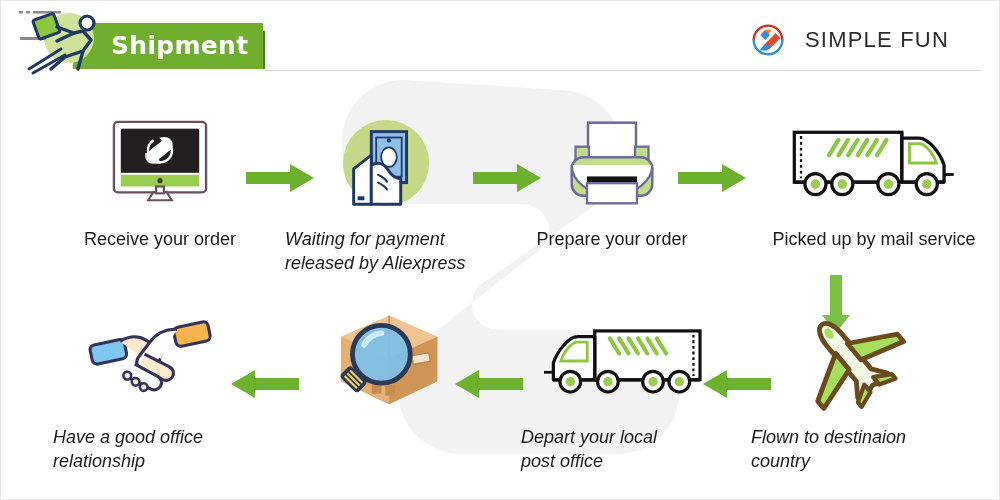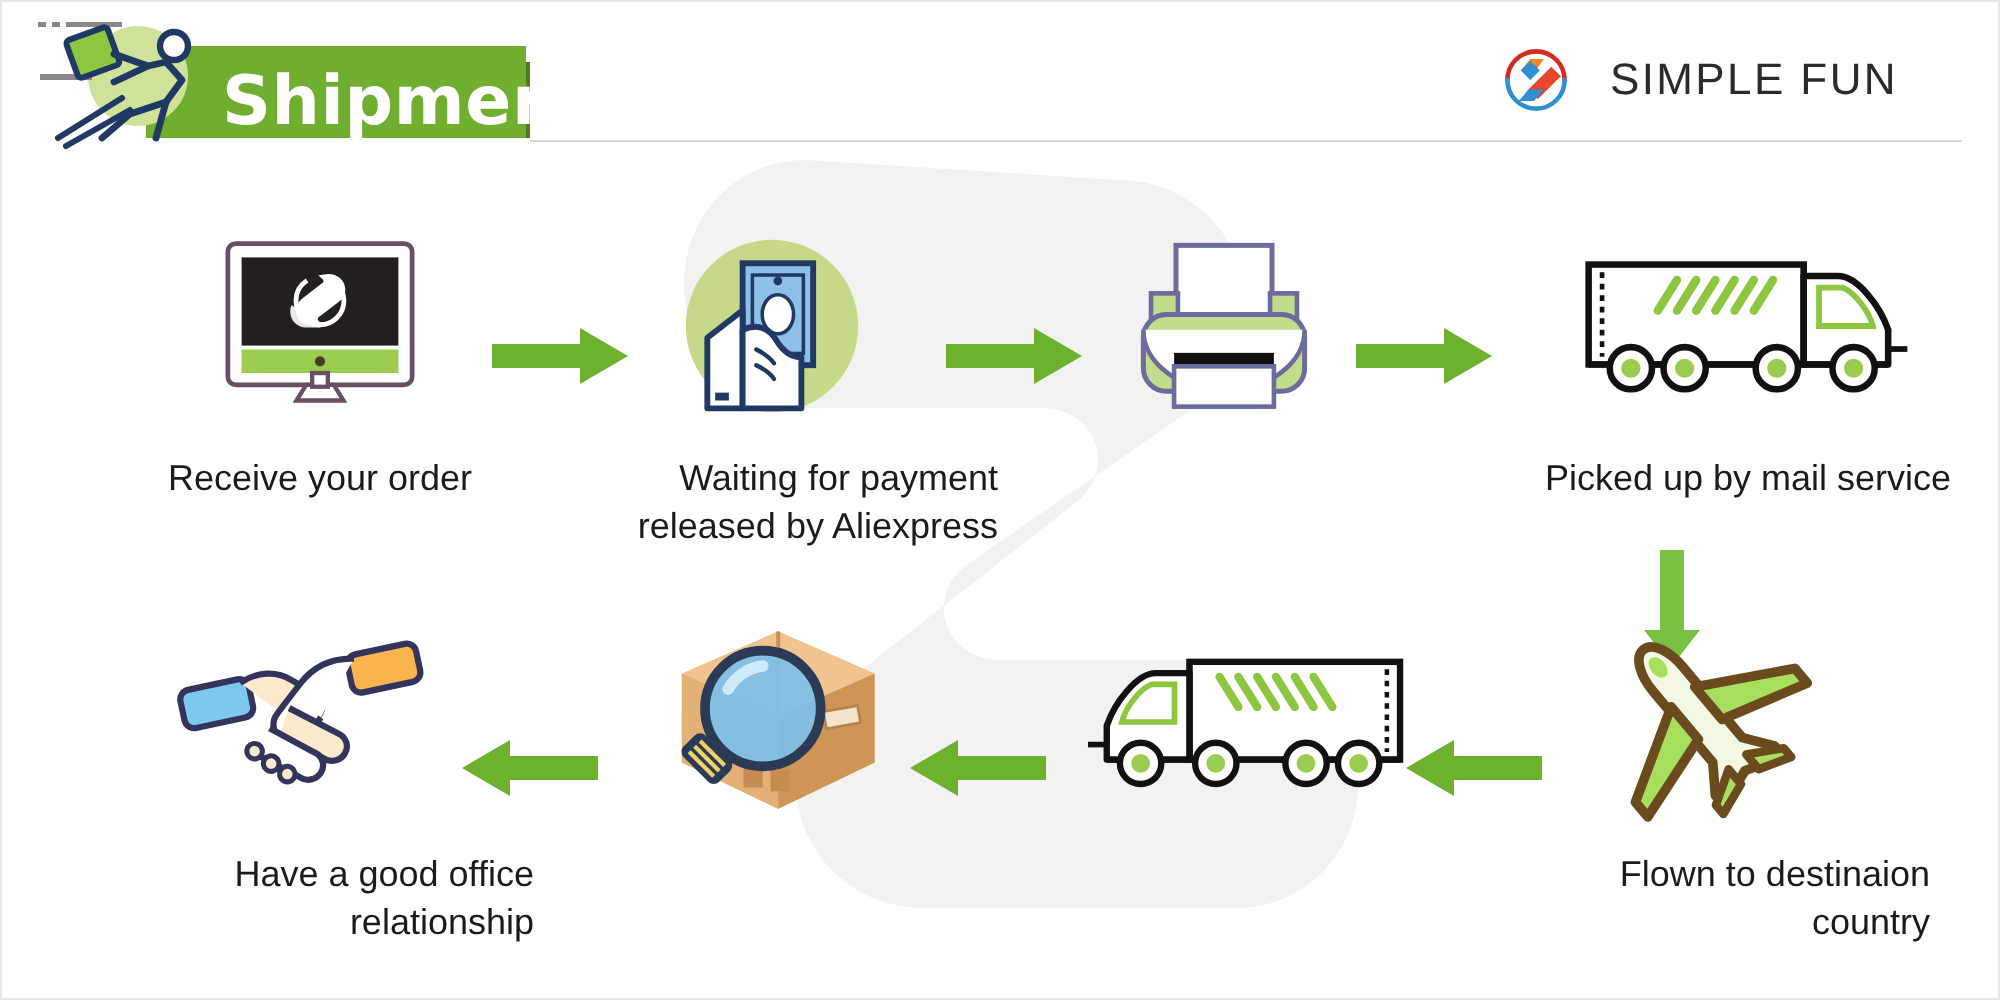--- a/index.html
+++ b/index.html
@@ -65,21 +65,21 @@
     height: 38px;
     background: #4d7d1e;
     z-index: 3;
   }
   .title-text {
     position: absolute;
     left: 110px;
     top: 30px;
     z-index: 6;
     color: #ffffff;
-    font-size: 34px;
+    font-size: 25px;
     font-weight: bold;
     letter-spacing: 0.3px;
     font-family: "DejaVu Sans", sans-serif;
   }
   .header-rule {
     position: absolute;
     left: 264px;
     top: 69px;
     width: 716px;
     height: 1px;
@@ -123,21 +123,21 @@
     justify-content: center;
   }
   .caption {
     margin-top: 14px;
     font-size: 18px;
     line-height: 24px;
     color: #1b1b1b;
     font-family: "Liberation Sans", sans-serif;
     white-space: pre-line;
   }
-  .cap-left { text-align: right; padding-left: 12px; }
+  .cap-left { text-align: left; padding-left: 12px; font-style: italic; }
   .cap-center { text-align: center; }
 
   .arrow-h {
     position: absolute;
     width: 72px;
     height: 34px;
   }
   .arrow-v {
     position: absolute;
     width: 34px;
@@ -263,20 +263,21 @@
         <svg viewBox="0 0 120 100" width="116" height="96" aria-hidden="true">
           <rect x="35" y="8" width="50" height="38" fill="#ffffff" stroke="#6b6b9e" stroke-width="2.6"></rect>
           <rect x="22" y="33" width="14" height="16" fill="#c2dc8b" stroke="#6b6b9e" stroke-width="2.4"></rect>
           <rect x="84" y="33" width="14" height="16" fill="#c2dc8b" stroke="#6b6b9e" stroke-width="2.4"></rect>
           <rect x="18" y="44" width="84" height="40" rx="12" fill="#c2dc8b" stroke="#6b6b9e" stroke-width="2.6"></rect>
           <path d="M18 52 a12 9 0 0 0 84 0" fill="#ffffff" stroke="#6b6b9e" stroke-width="2.4"></path>
           <rect x="34" y="64" width="52" height="7" fill="#111111"></rect>
           <rect x="34" y="71" width="52" height="21" fill="#ffffff" stroke="#6b6b9e" stroke-width="2.4"></rect>
         </svg>
       </div>
+      <div class="caption cap-center">Prepare your order</div>
     </div>
 
     <div class="arrow-h" style="left:675px; top:48px;">
       <svg viewBox="0 0 72 34" width="72" height="34" aria-hidden="true">
         <path d="M2 11 h44 v-8 l24 14 l-24 14 v-8 h-44 z" fill="#6cb22e"></path>
       </svg>
     </div>
 
     <div class="cell" style="left:760px;">
       <div class="icon-box">
@@ -402,20 +403,22 @@
               <circle cx="62" cy="72" r="11" fill="#ffffff" stroke="#111111" stroke-width="3.4"></circle>
               <circle cx="62" cy="72" r="5" fill="#9acd4f"></circle>
               <circle cx="110" cy="72" r="11" fill="#ffffff" stroke="#111111" stroke-width="3.4"></circle>
               <circle cx="110" cy="72" r="5" fill="#9acd4f"></circle>
               <circle cx="150" cy="72" r="11" fill="#ffffff" stroke="#111111" stroke-width="3.4"></circle>
               <circle cx="150" cy="72" r="5" fill="#9acd4f"></circle>
             </g>
           </g>
         </svg>
       </div>
+      <div class="caption cap-left">Depart your local
+post office</div>
     </div>
 
     <div class="arrow-h" style="left:700px; top:56px;">
       <svg viewBox="0 0 72 34" width="72" height="34" aria-hidden="true">
         <path d="M70 11 h-44 v-8 l-24 14 l24 14 v-8 h44 z" fill="#6cb22e"></path>
       </svg>
     </div>
 
     <div class="cell" style="left:738px;">
       <div class="icon-box">

